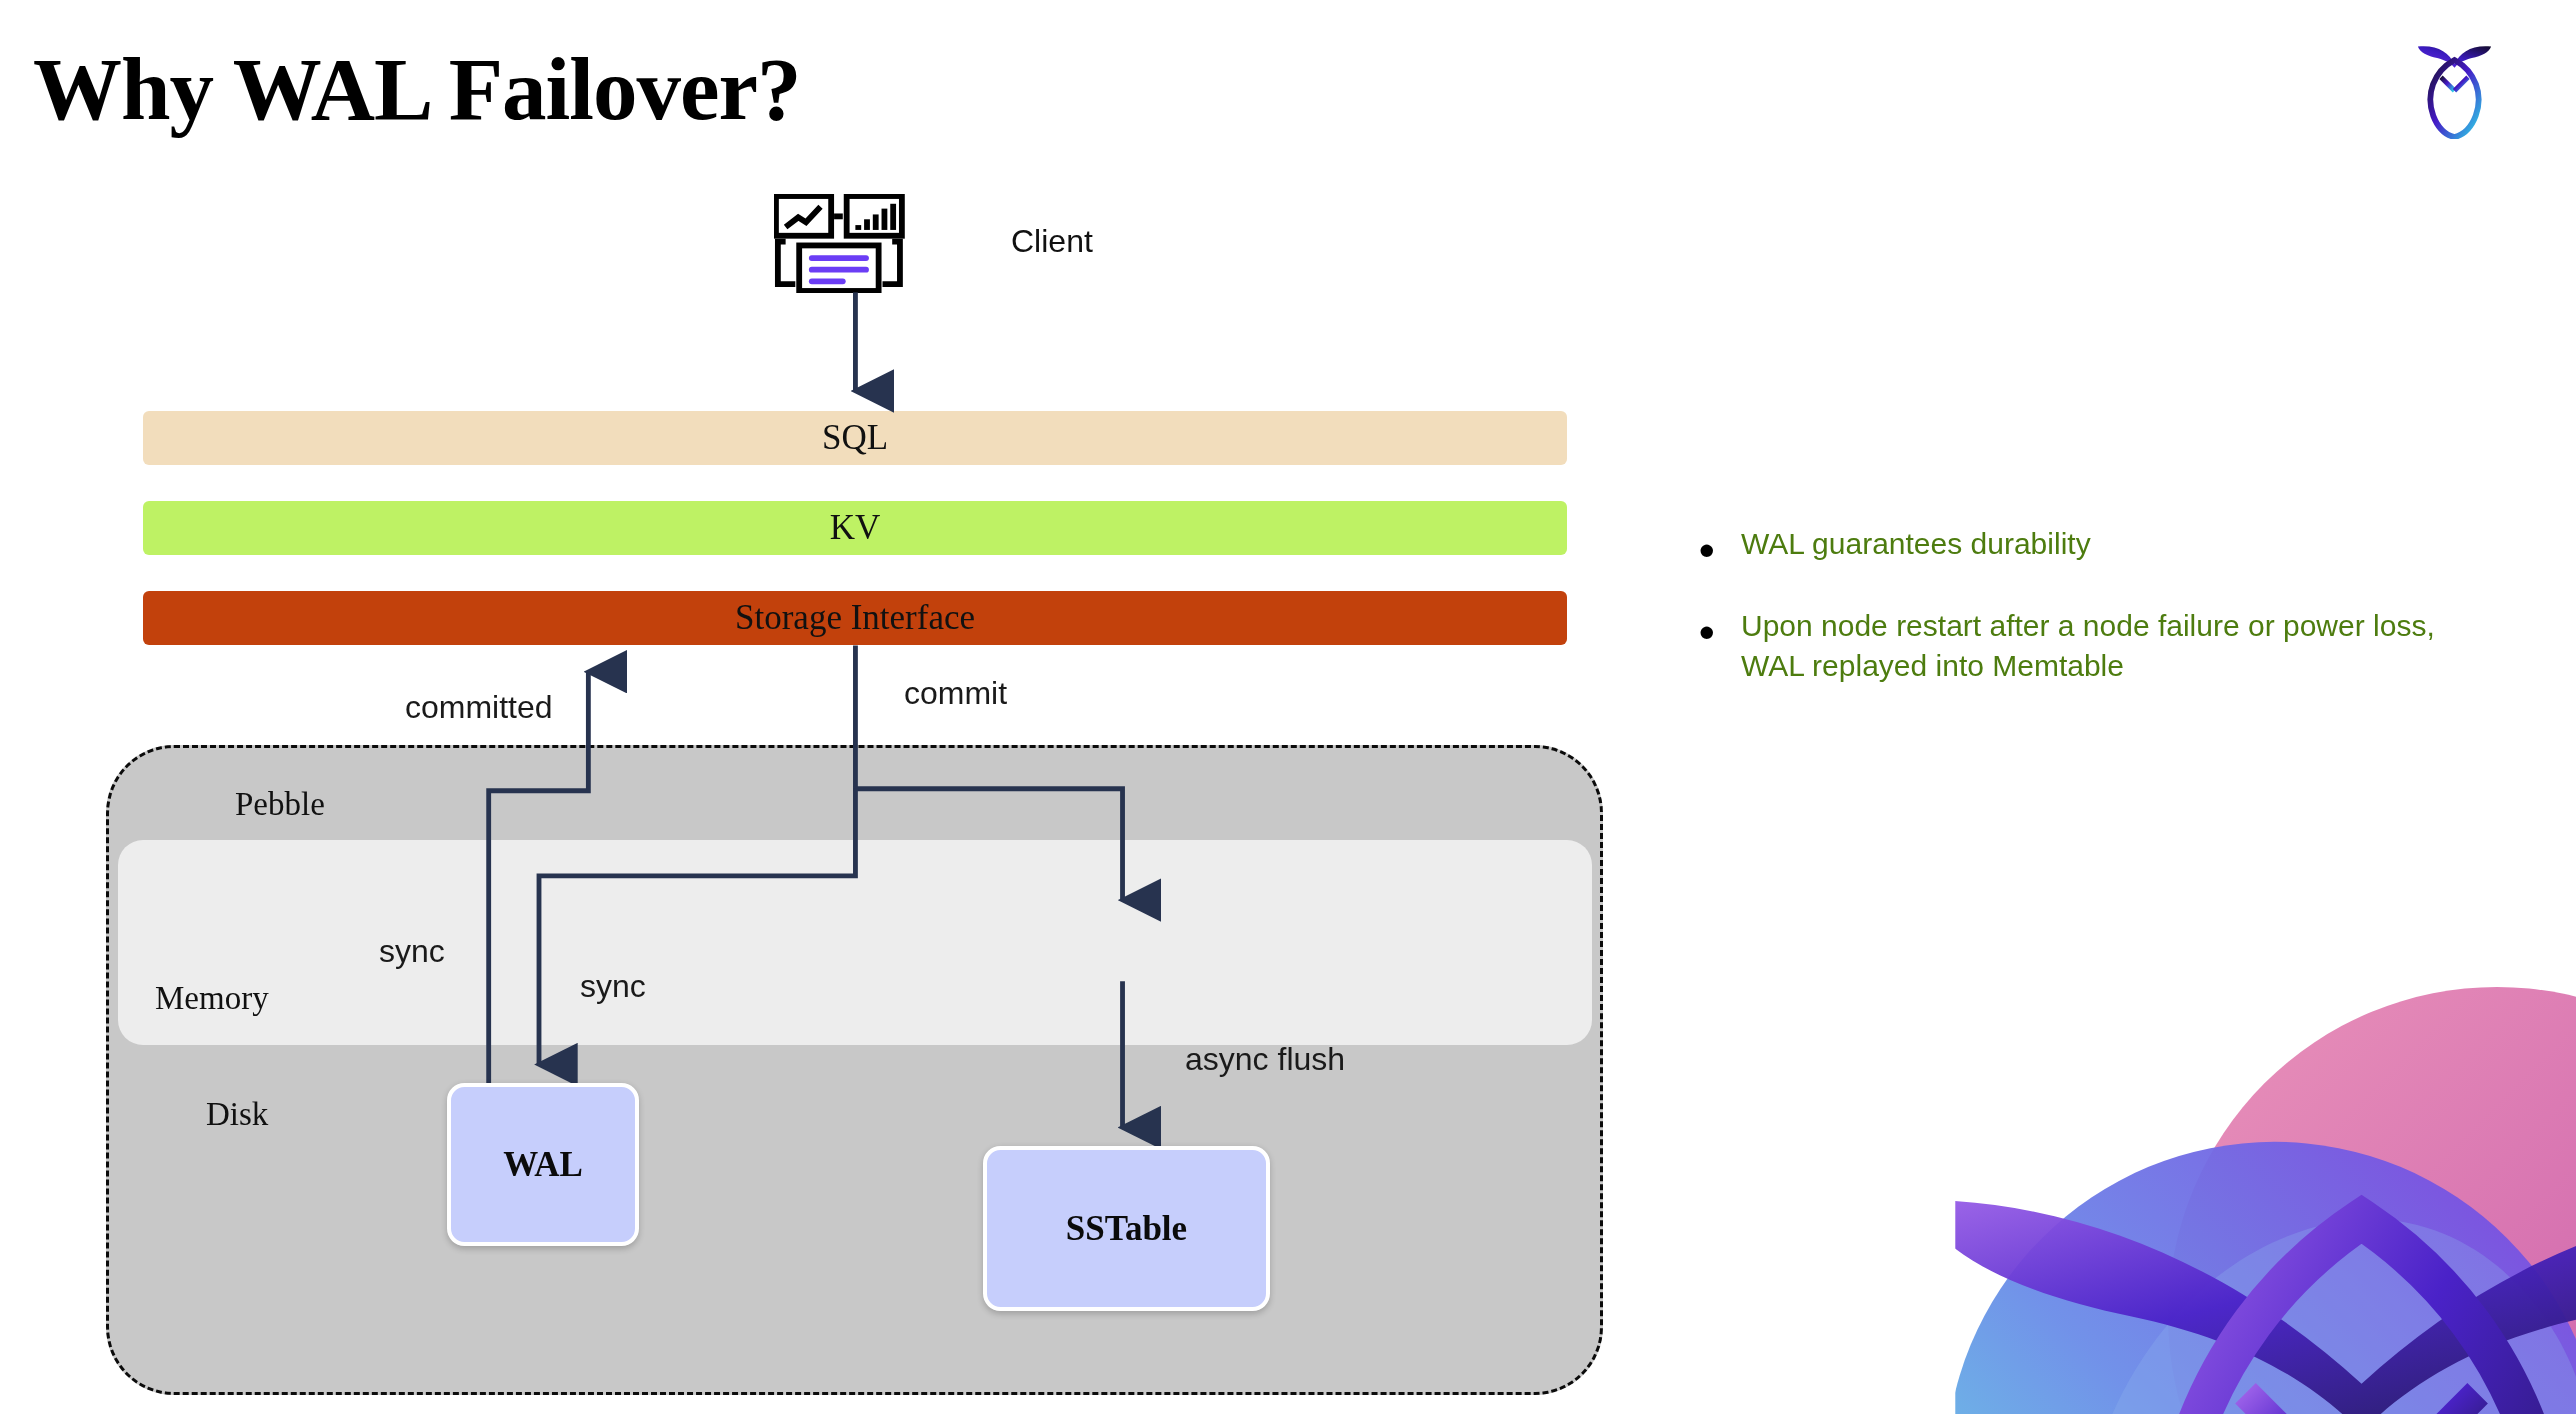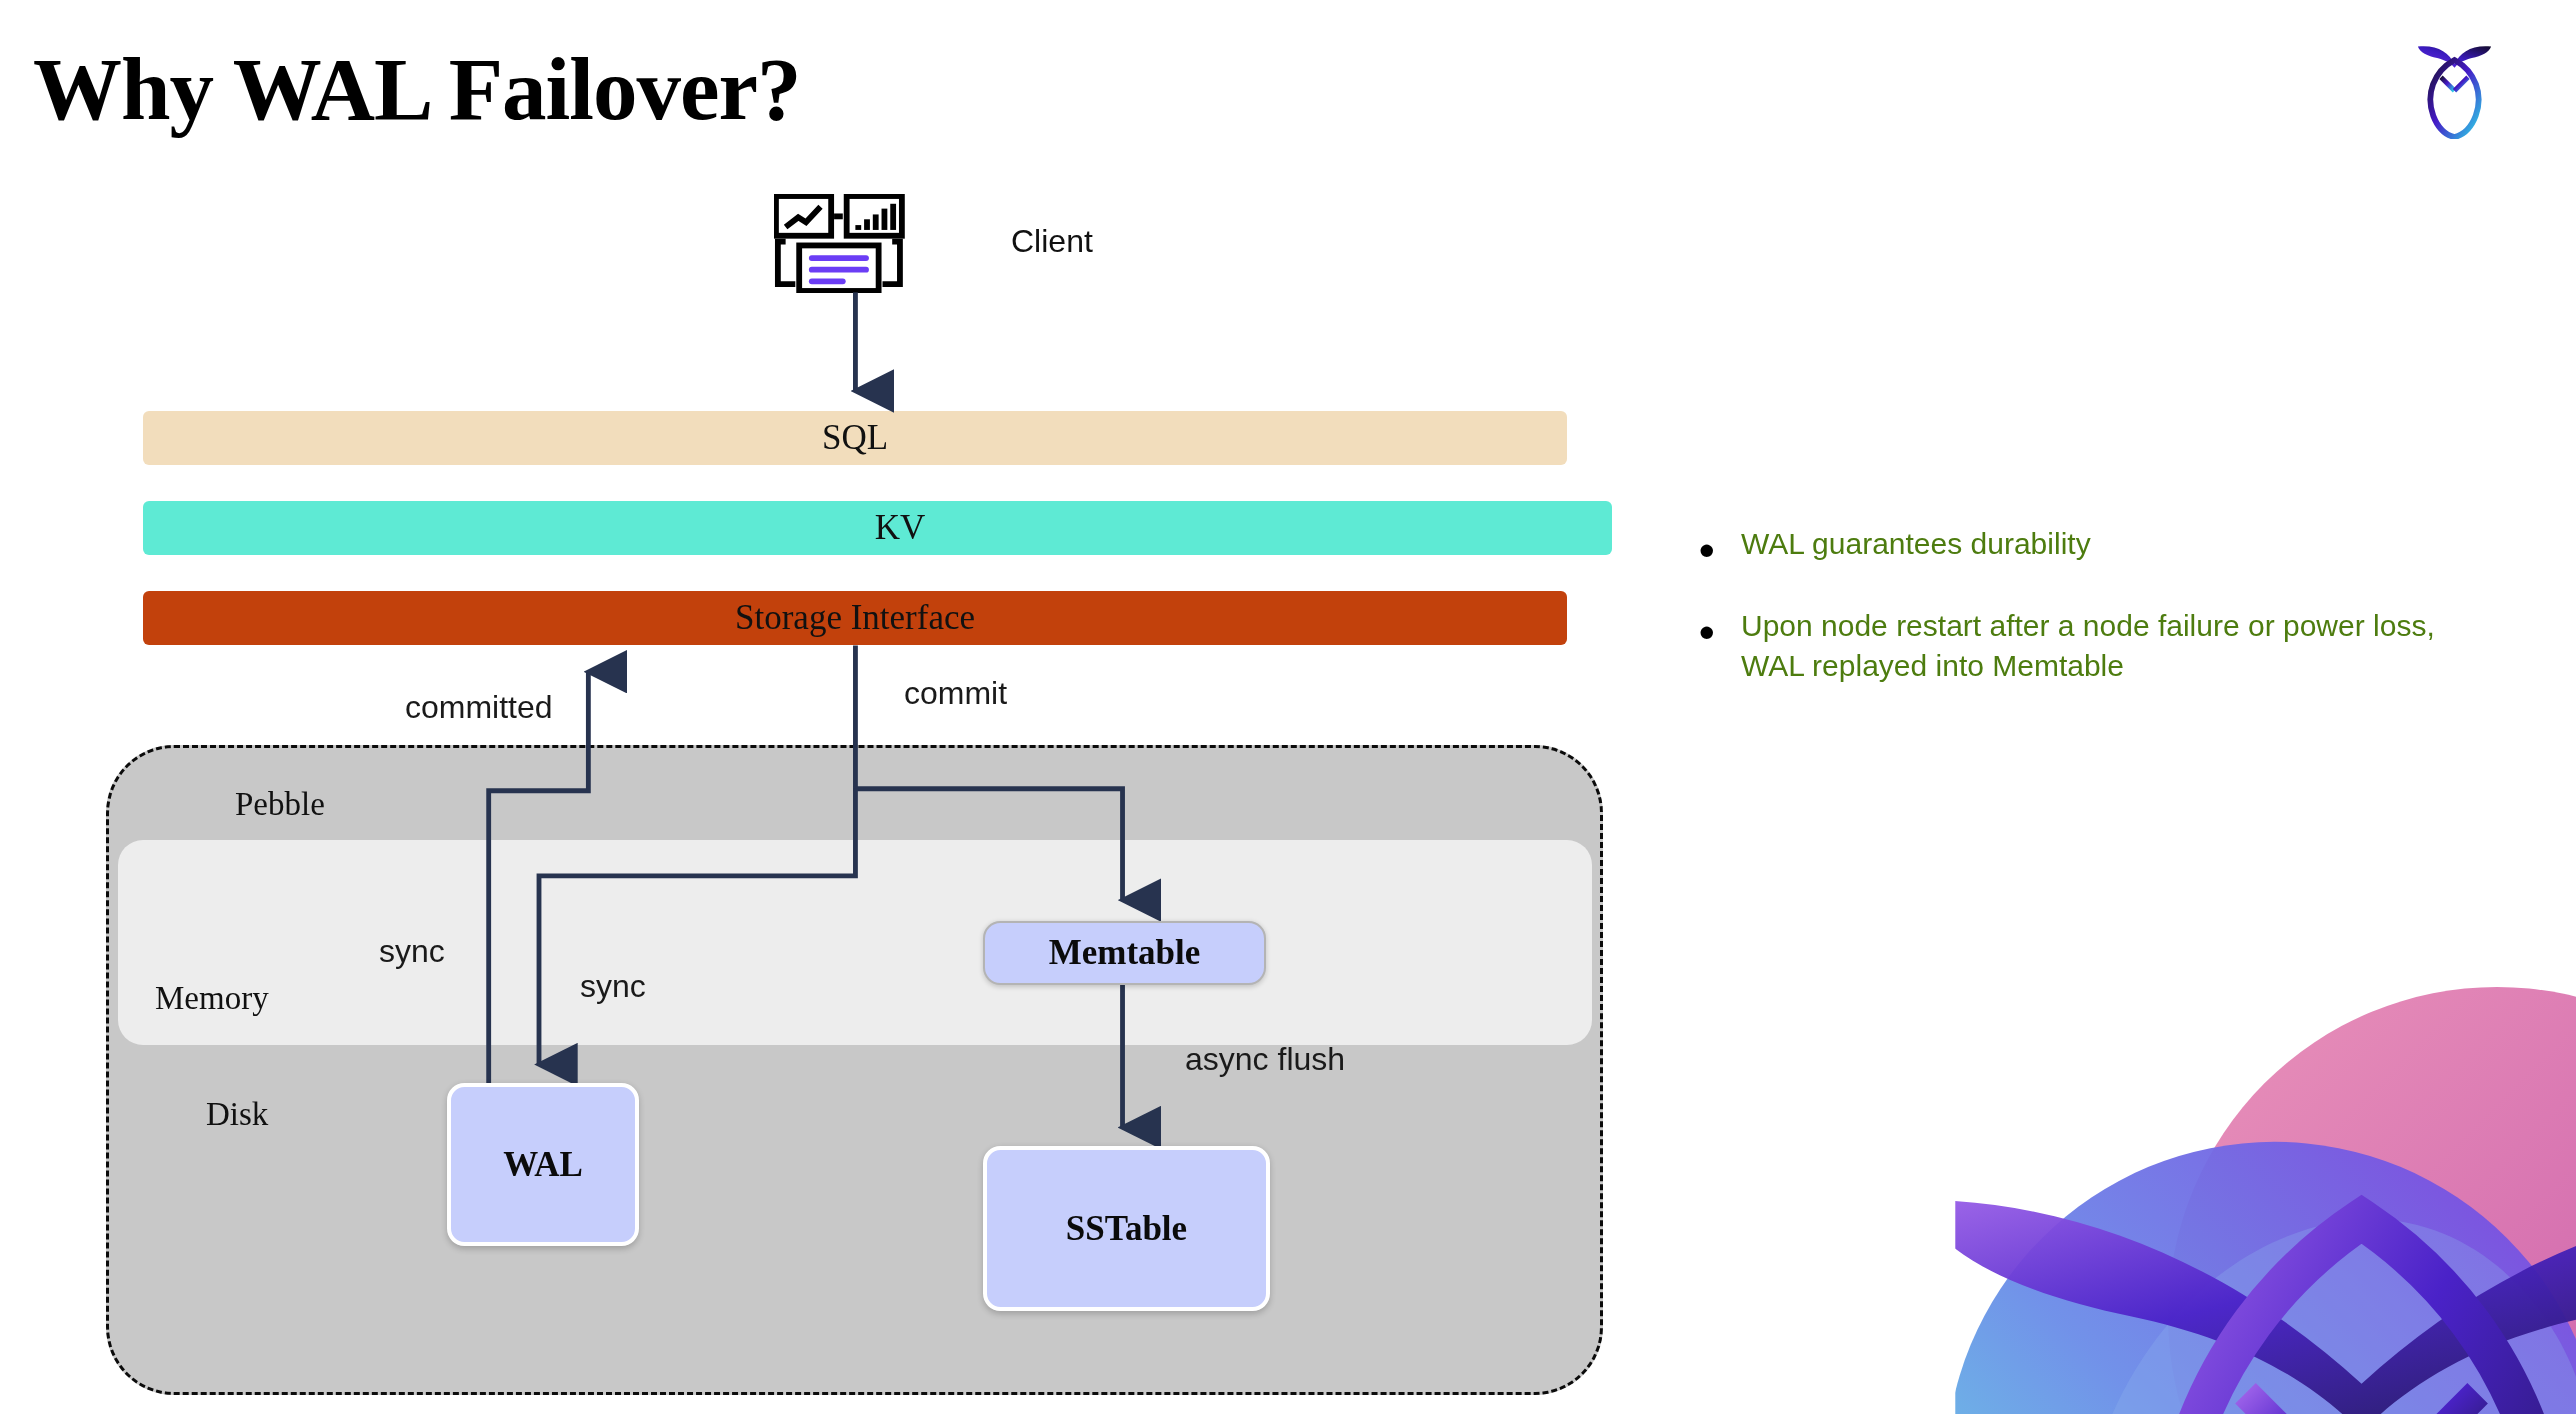--- a/index.html
+++ b/index.html
@@ -181,21 +181,21 @@
     <rect x="26" y="53" width="82" height="47" fill="#fff" stroke="#000" stroke-width="6"></rect>
     <rect x="36" y="63" width="62" height="6" rx="3" fill="#6b3df5"></rect>
     <rect x="36" y="75" width="62" height="6" rx="3" fill="#6b3df5"></rect>
     <rect x="36" y="87" width="38" height="6" rx="3" fill="#6b3df5"></rect>
   </svg>
   <div id="client-label">Client</div>
 
   <div class="layer-bar" id="layer-sql" style="background:#f2ddbc;">
     <span>SQL</span>
   </div>
-  <div class="layer-bar" id="layer-kv" style="background:#5eead4;padding-left:45px;">
+  <div class="layer-bar" id="layer-kv" style="background:#bef264;">
     <span>KV</span>
   </div>
   <div class="layer-bar" id="layer-storage" style="background:#c2410c;">
     <span>Storage Interface</span>
   </div>
 
   <div id="pebble-container"></div>
   <div id="memory-box"></div>
   <div class="region-label" id="pebble-label">Pebble</div>
   <div class="region-label" id="memory-label">Memory</div>
@@ -217,23 +217,20 @@
       <path d="M505,1119 L505,817 L608,817 L608,694" marker-end="url(#ahUp)"></path>
 
       <path d="M884,667 L884,815 L1160,815 L1160,930" marker-end="url(#ah)"></path>
 
       <path d="M884,815 L884,905 L557,905 L557,1100" marker-end="url(#ah)"></path>
 
       <path d="M1160,1014 L1160,1165" marker-end="url(#ah)"></path>
     </g>
   </svg>
 
-  <div class="node-box" id="node-memtable">
-    <span>Memtable</span>
-  </div>
   <div class="node-box" id="node-wal">
     <span>WAL</span>
   </div>
   <div class="node-box" id="node-sstable">
     <span>SSTable</span>
   </div>
 
   <div class="edge-label" id="label-committed">committed</div>
   <div class="edge-label" id="label-commit">commit</div>
   <div class="edge-label" id="label-sync-left">sync</div>

